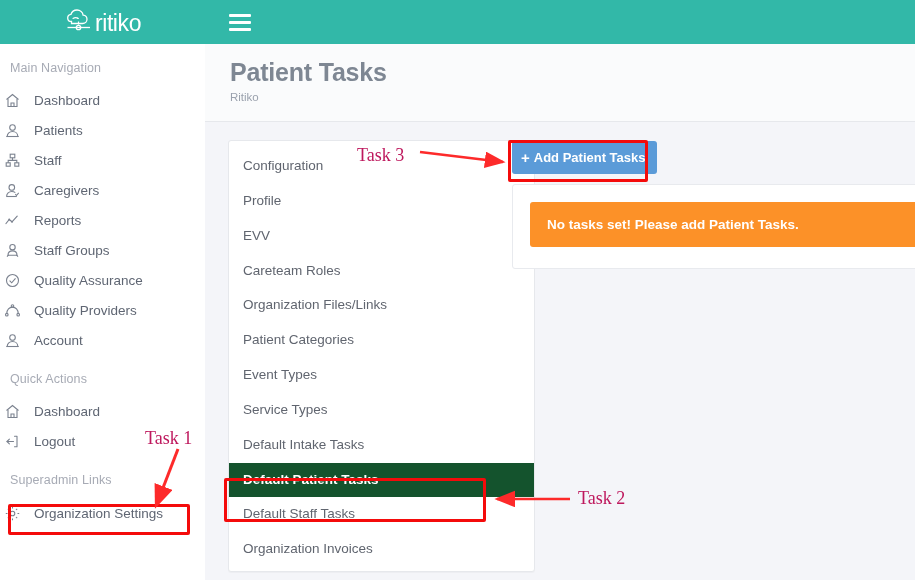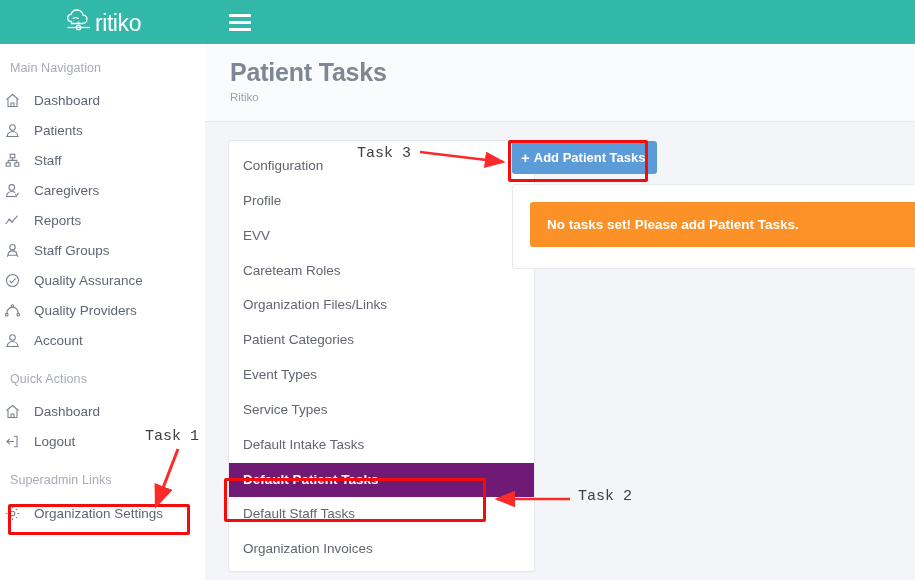--- a/index.html
+++ b/index.html
@@ -147,21 +147,21 @@
     box-shadow: 0 1px 1px rgba(0,0,0,0.03);
   }
   .settings-item {
     padding: 10px 14px 10px 14px;
     font-size: 13.5px;
     color: #60656f;
     cursor: pointer;
     line-height: 1.1;
   }
   .settings-item.active {
-    background: #701a75;
+    background: #14532d;
     color: #ffffff;
     font-weight: bold;
   }
 
   .add-btn {
     position: absolute;
     left: 307px;
     top: 19px;
     background: #5b9bd8;
     color: #ffffff;
@@ -202,23 +202,23 @@
 
   
   .anno-layer {
     position: absolute;
     top: 0; left: 0;
     width: 915px; height: 580px;
     pointer-events: none;
   }
   .anno-label {
     position: absolute;
-    color: #404040;
-    font-size: 15px;
-    font-family: Liberation Mono, monospace;
+    color: #be185d;
+    font-size: 18px;
+    font-family: Liberation Serif, serif;
     white-space: nowrap;
   }
 </style>
 </head>
 <body>
 
 <div id="app">
 
   <div class="topbar">
     <div class="brand">

